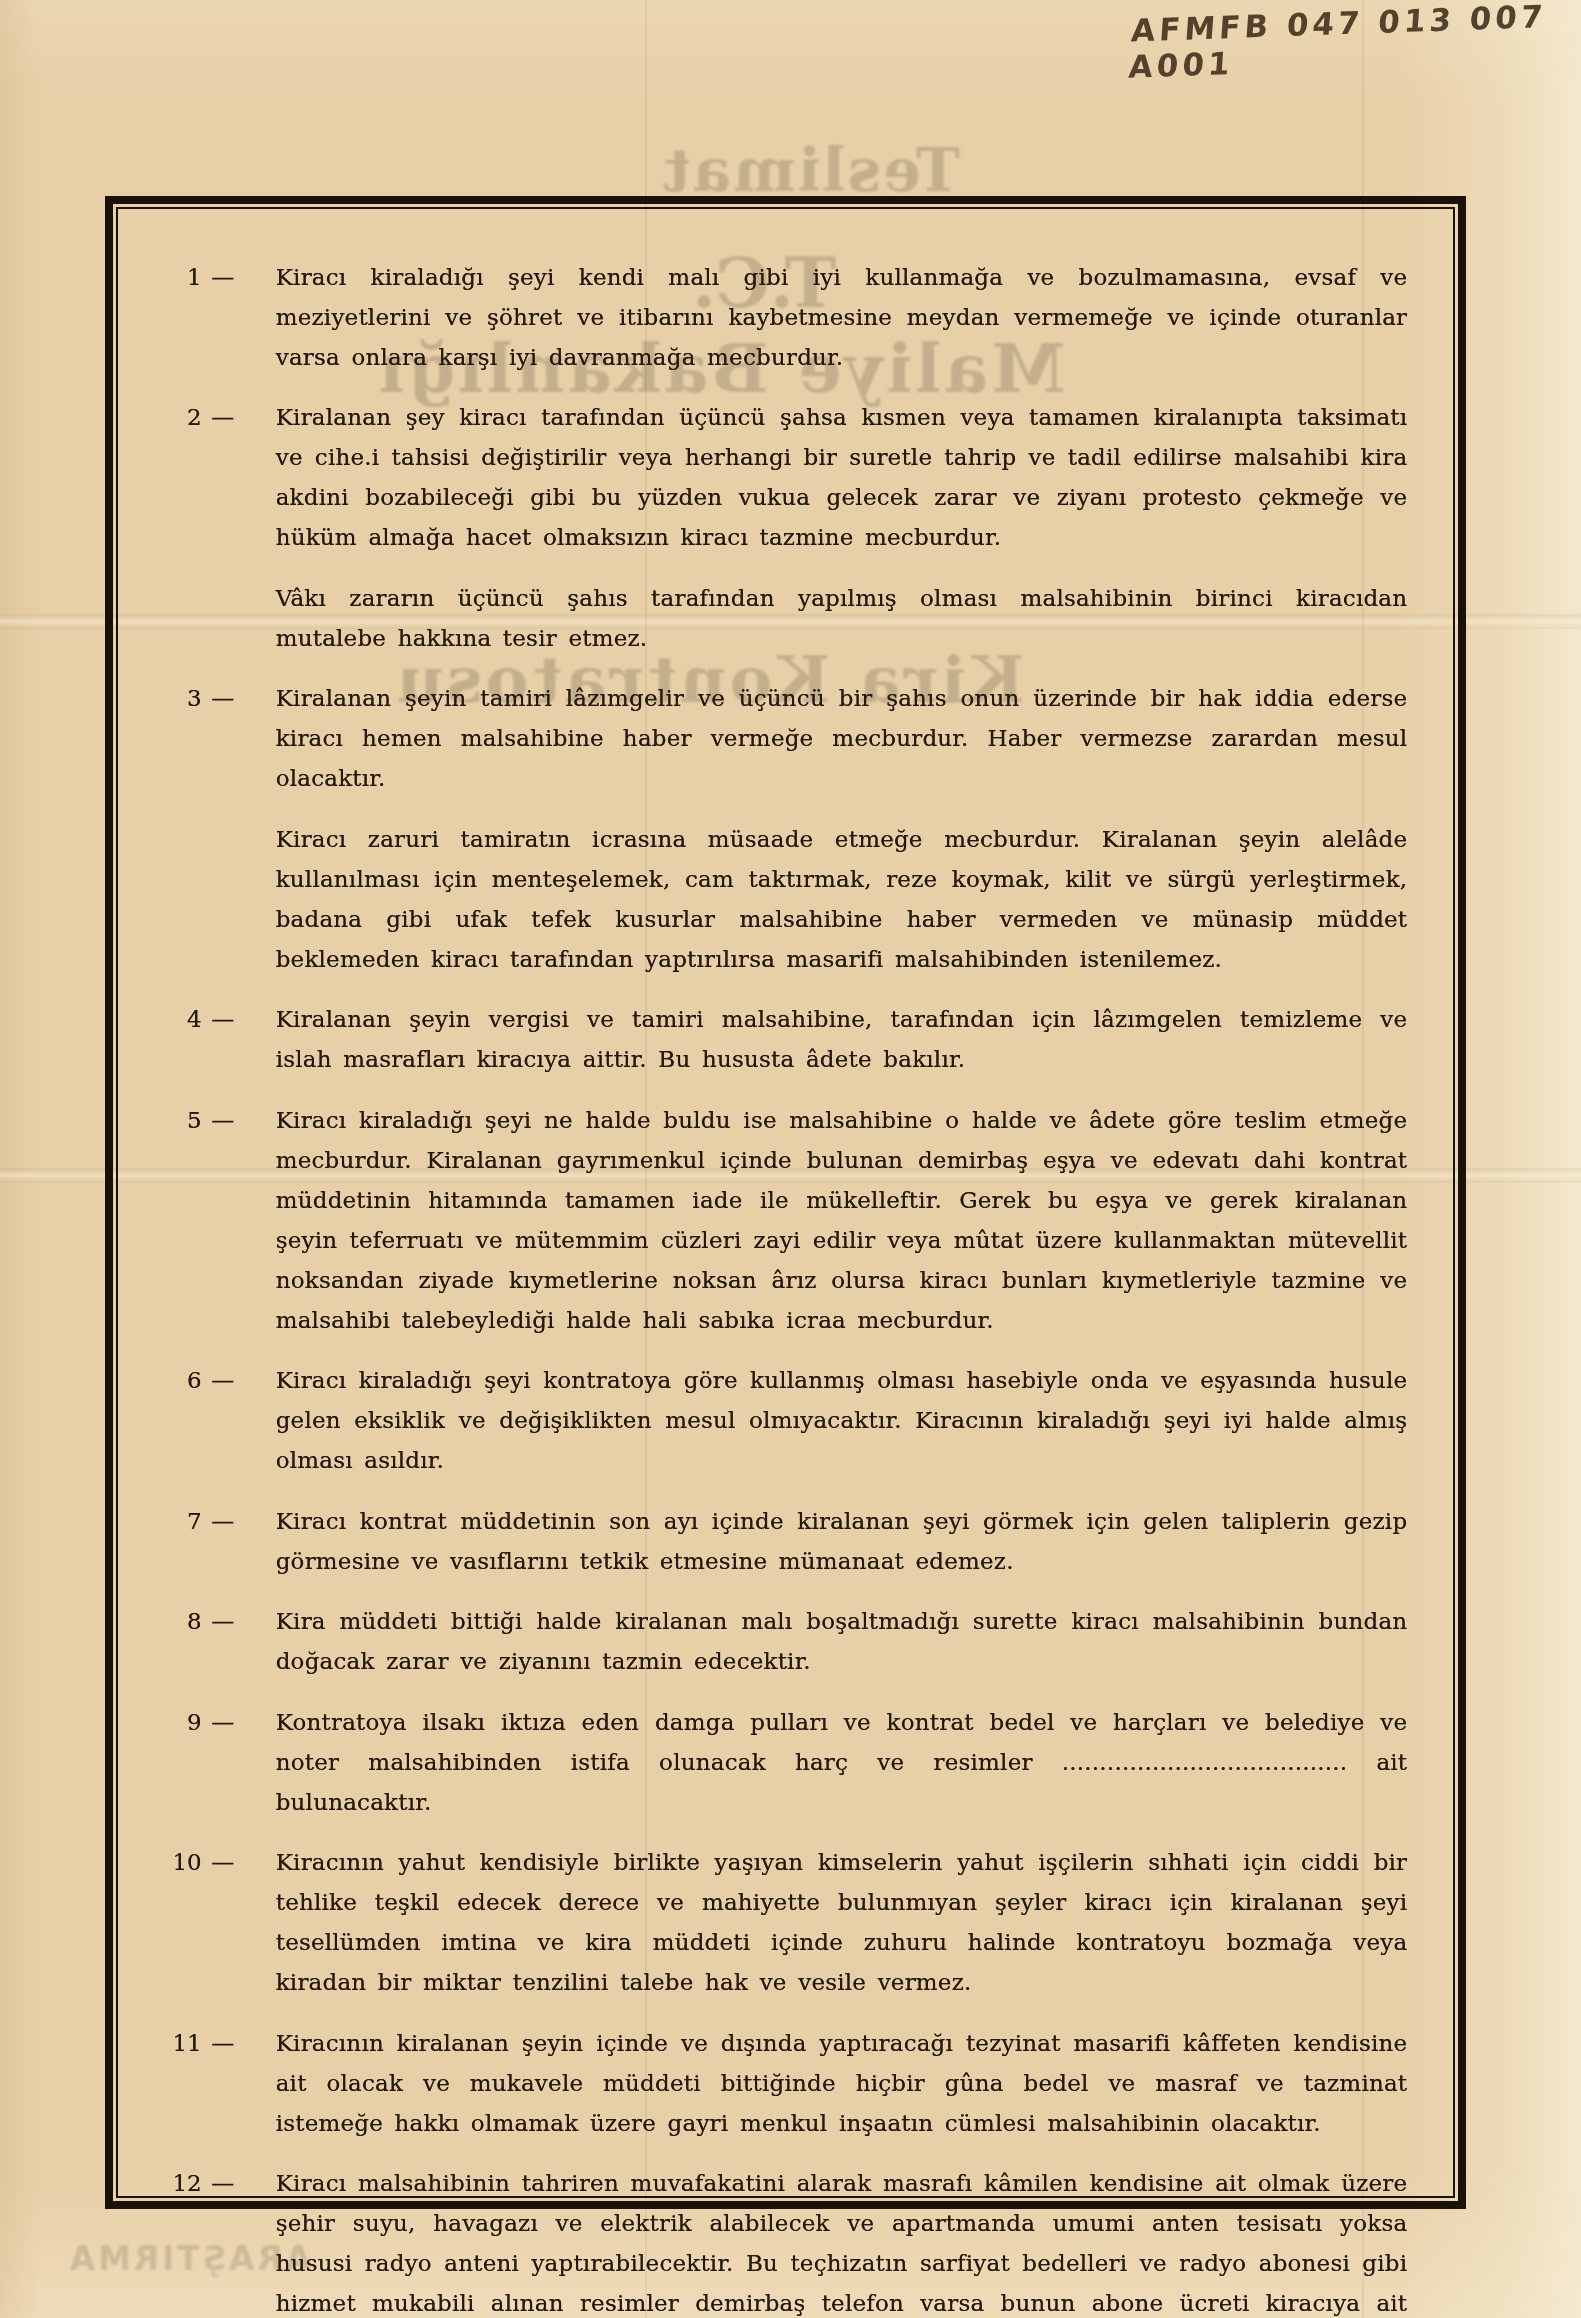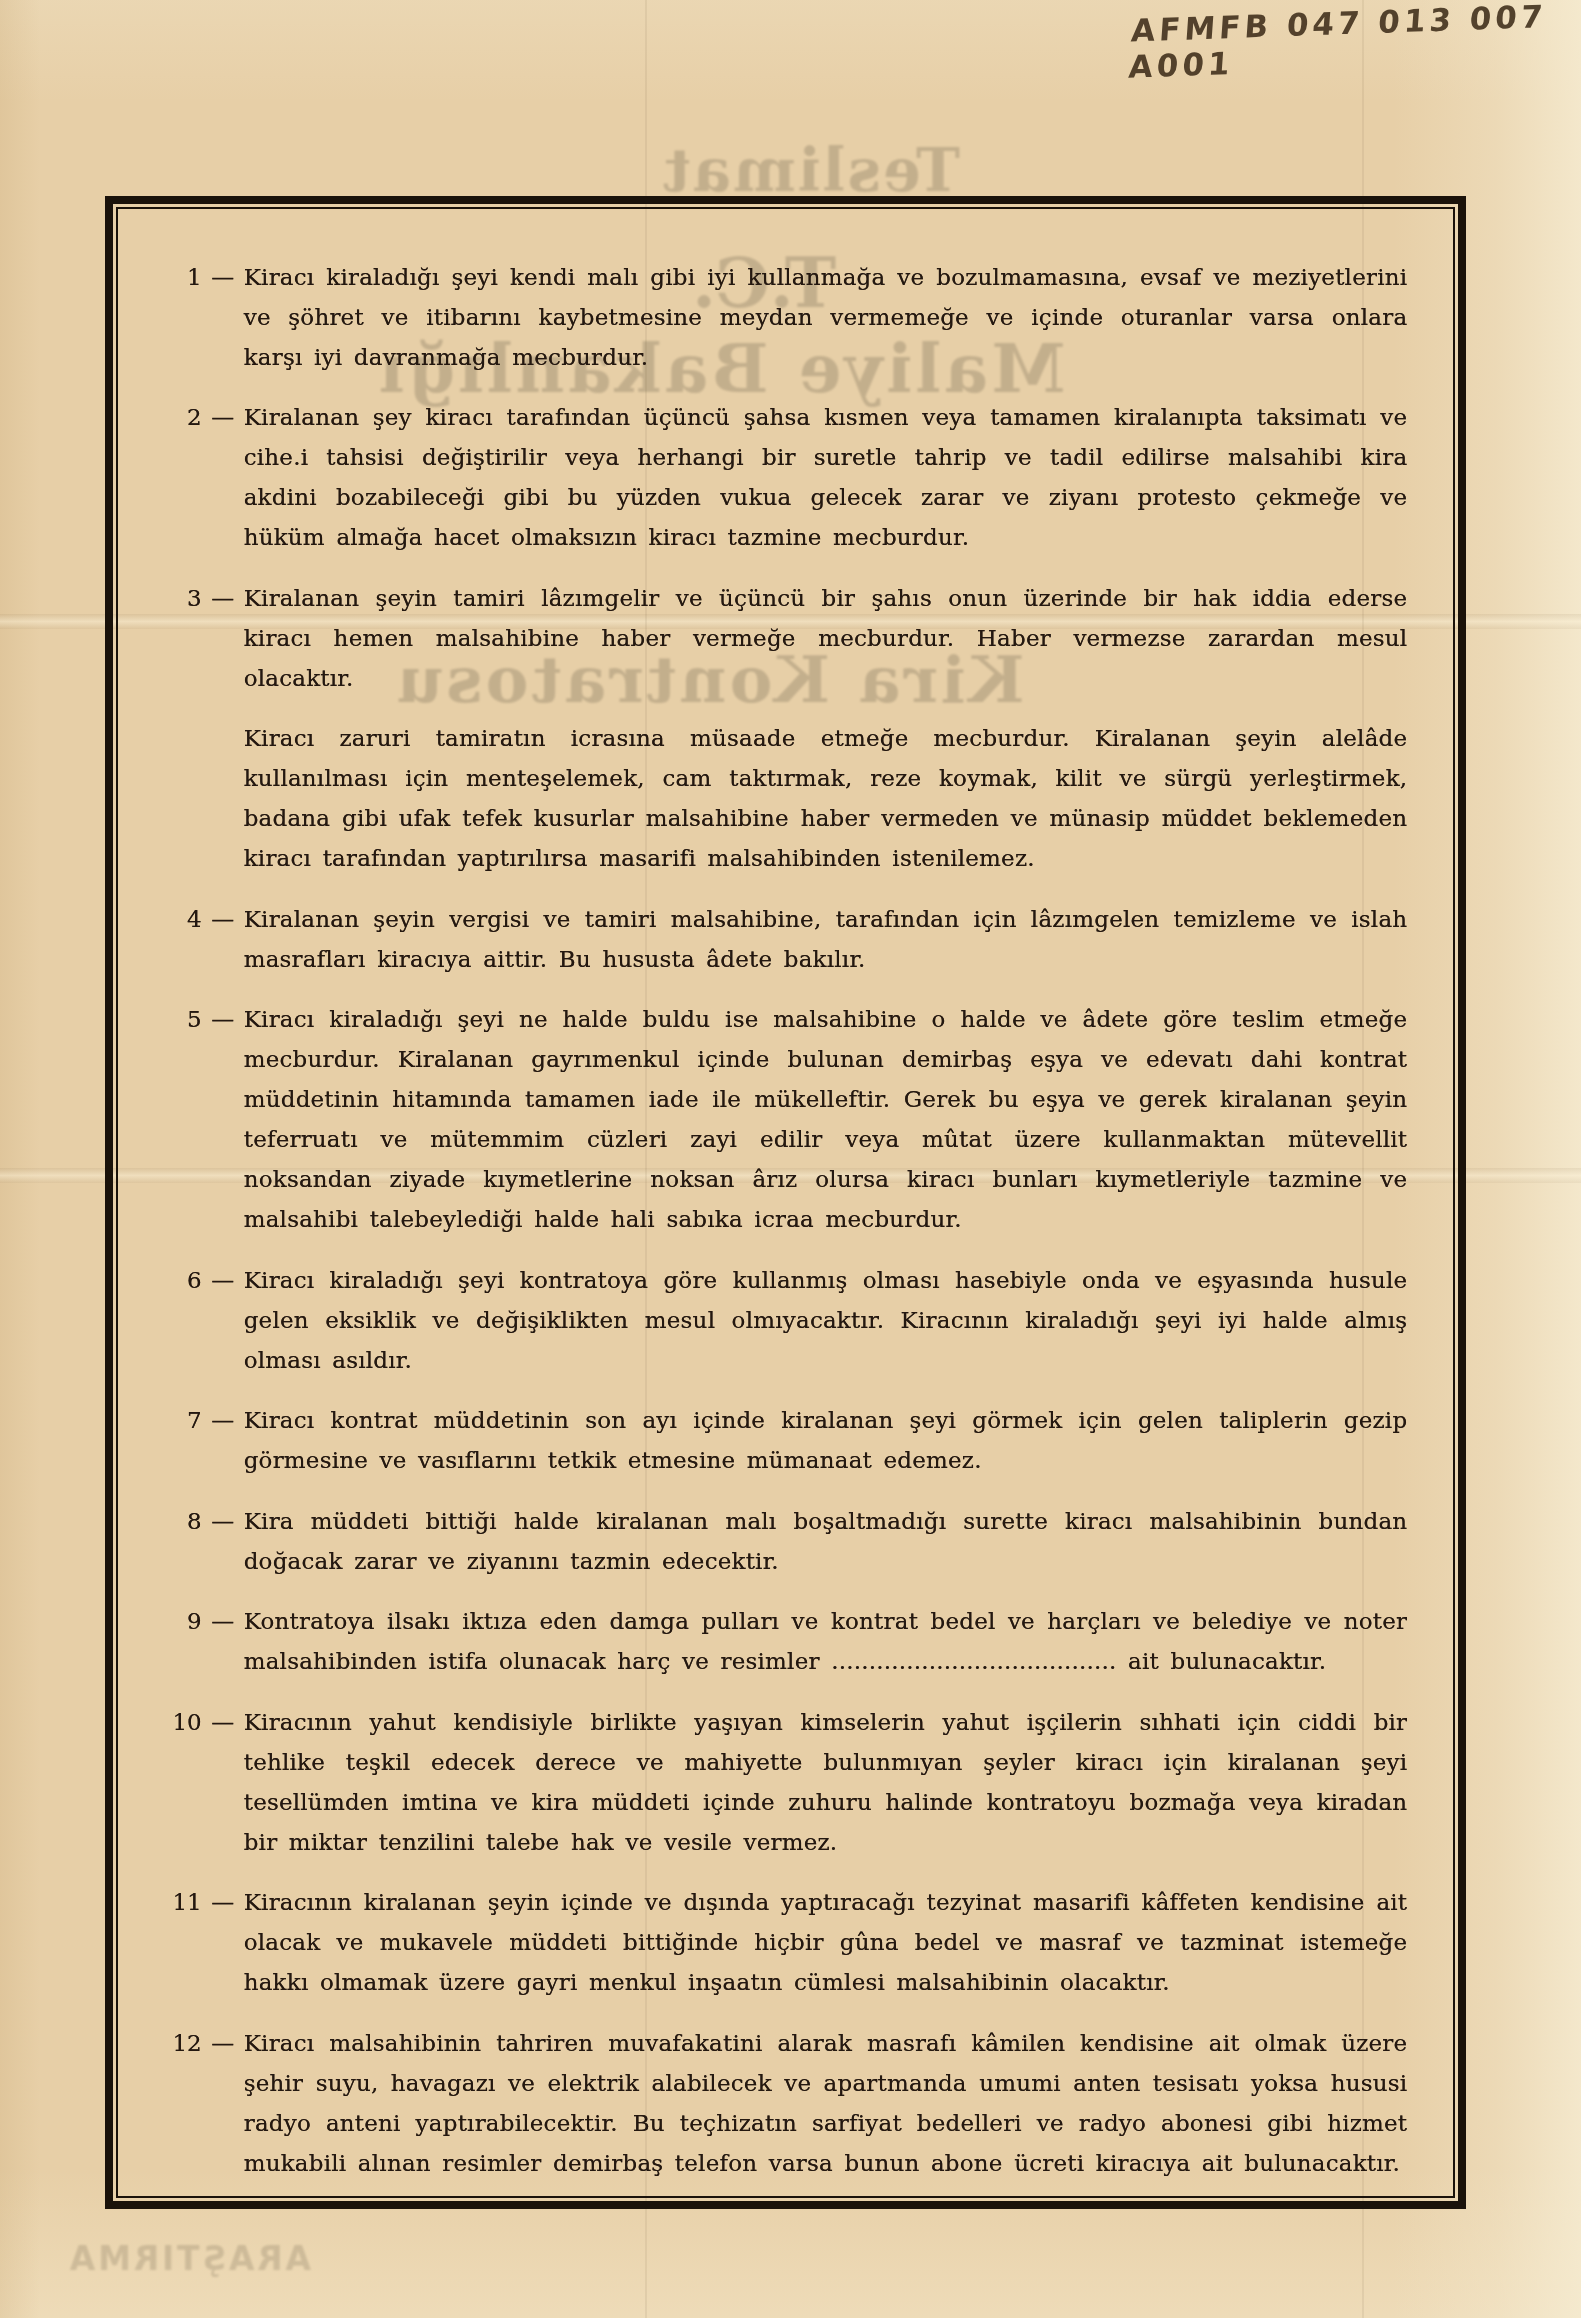--- a/index.html
+++ b/index.html
@@ -66,21 +66,21 @@
 
   .clause{
     display:flex;align-items:flex-start;
     margin-bottom:20.5px;
     color:#241810;
     font-size:23px;line-height:40px;
     text-shadow:0 0 0.6px rgba(36,24,16,.8);
   }
   .clause .num{flex:0 0 47px;text-align:right;white-space:pre;}
   .clause .dash{flex:0 0 42px;text-align:center;}
-  .clause .body{flex:1;text-align:justify;word-spacing:4px;letter-spacing:0.2px;}
+  .clause .body{flex:1;text-align:justify;word-spacing:4px;letter-spacing:0.2px;margin-left:32px;}
 </style>
 </head>
 <body>
 
 <div class="page">
 
   <div class="ghost ghost-teslimat">Teslimat</div>
   <div class="ghost ghost-tc">T.C.</div>
   <div class="ghost ghost-maliye">Maliye Bakanlığı</div>
   <div class="ghost ghost-kira">Kira Kontratosu</div>
@@ -98,20 +98,25 @@
       <div class="content">
           <div class="clause">
             <span class="num">1</span>
             <span class="dash">—</span>
             <span class="body">Kiracı kiraladığı şeyi kendi malı gibi iyi kullanmağa ve bozulmamasına, evsaf ve meziyetlerini ve şöhret ve itibarını kaybetmesine meydan vermemeğe ve içinde oturanlar varsa onlara karşı iyi davranmağa mecburdur.</span>
           </div>
           <div class="clause">
             <span class="num">2</span>
             <span class="dash">—</span>
             <span class="body">Kiralanan şey kiracı tarafından üçüncü şahsa kısmen veya tamamen kiralanıpta taksimatı ve cihe.i tahsisi değiştirilir veya herhangi bir suretle tahrip ve tadil edilirse malsahibi kira akdini bozabileceği gibi bu yüzden vukua gelecek zarar ve ziyanı protesto çekmeğe ve hüküm almağa hacet olmaksızın kiracı tazmine mecburdur.</span>
+          </div>
+          <div class="clause">
+            <span class="num"></span>
+            <span class="dash"></span>
+            <span class="body">Vâkı zararın üçüncü şahıs tarafından yapılmış olması malsahibinin birinci kiracıdan mutalebe hakkına tesir etmez.</span>
           </div>
           <div class="clause">
             <span class="num">3</span>
             <span class="dash">—</span>
             <span class="body">Kiralanan şeyin tamiri lâzımgelir ve üçüncü bir şahıs onun üzerinde bir hak iddia ederse kiracı hemen malsahibine haber vermeğe mecburdur. Haber vermezse zarardan mesul olacaktır.</span>
           </div>
           <div class="clause">
             <span class="num"></span>
             <span class="dash"></span>
             <span class="body">Kiracı zaruri tamiratın icrasına müsaade etmeğe mecburdur. Kiralanan şeyin alelâde kullanılması için menteşelemek, cam taktırmak, reze koymak, kilit ve sürgü yerleştirmek, badana gibi ufak tefek kusurlar malsahibine haber vermeden ve münasip müddet beklemeden kiracı tarafından yaptırılırsa masarifi malsahibinden istenilemez.</span>

